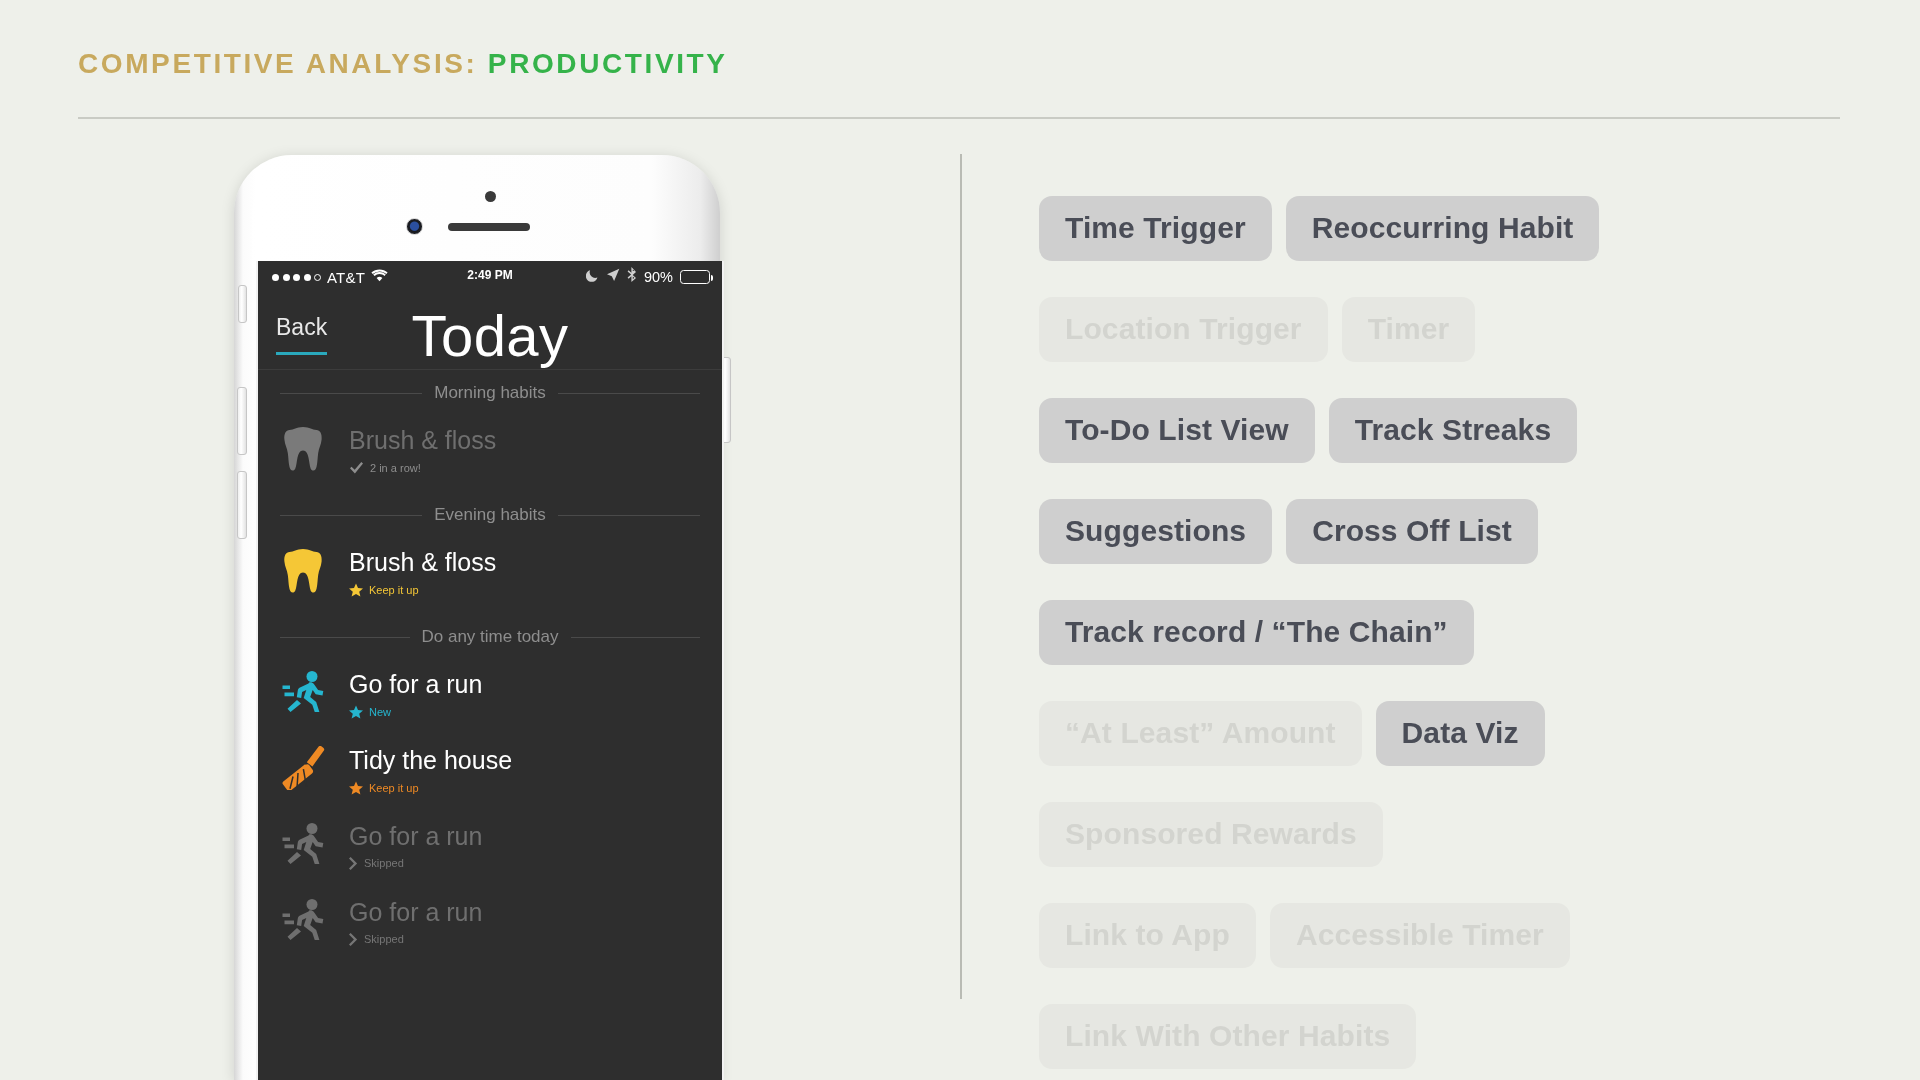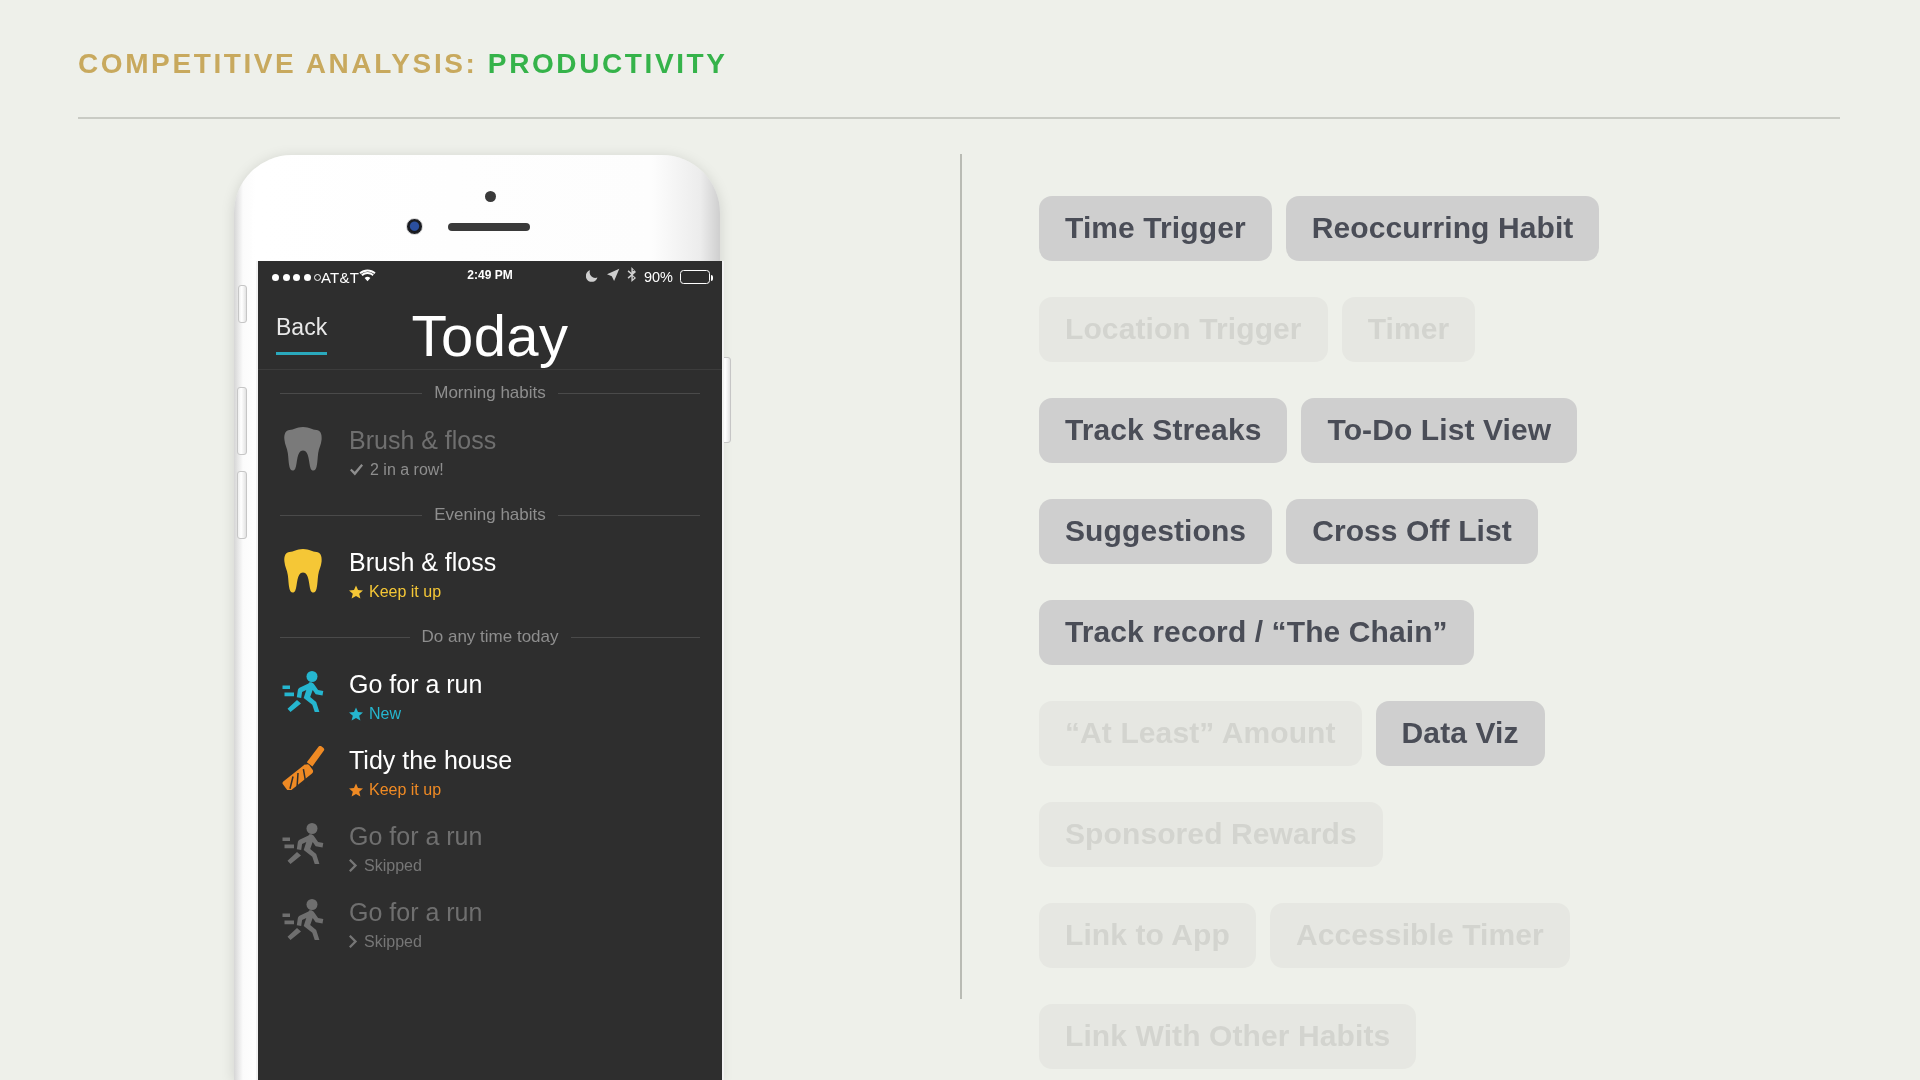--- a/index.html
+++ b/index.html
@@ -108,21 +108,21 @@
 
   
   #status-bar {
     position: relative;
     height: 33px;
     color: #ffffff;
     font-size: 15.5px;
   }
   #status-left {
     position: absolute; left: 14px; top: 7px;
-    display: flex; align-items: center; 
+    display: flex; align-items: center; gap: 6px;
   }
   #signal-dots { display: flex; gap: 3.5px; align-items: center; }
   #signal-dots i {
     width: 7px; height: 7px; border-radius: 50%;
     background: #fff; display: block;
   }
   #signal-dots i.hollow { background: transparent; border: 1.2px solid #fff; }
   #carrier-label { letter-spacing: .2px; font-size: 15px; }
   #wifi-icon { display: block; }
   #status-time {
@@ -180,21 +180,21 @@
 
   .habit-row {
     display: flex; align-items: flex-start;
     gap: 23px;
     padding: 8px 22px 10px 22px;
     min-height: 76px;
   }
   .habit-icon { width: 46px; flex: 0 0 46px; text-align: center; padding-top: 2px; }
   .habit-text { padding-top: 2px; }
   .habit-title { font-size: 25px; font-weight: 300; line-height: 1.15; }
-  .habit-sub   { font-size: 16px; margin-top: 6px; display: flex; align-items: center; gap: 6px; }
+  .habit-sub   { font-size: 11px; margin-top: 6px; display: flex; align-items: center; gap: 6px; }
   .habit-row.dim .habit-title { color: #6f6f6f; }
   .habit-row.dim .habit-sub   { color: #767676; }
   .habit-row.bright .habit-title { color: #ffffff; }
 
   
   #feature-cloud {
     position: absolute;
     left: 1039px; top: 196px;
     width: 820px;
     display: flex; flex-wrap: wrap;
@@ -417,22 +417,22 @@
     </div>
   </div>
 
   <div id="feature-cloud">
       <div class="tag on">Time Trigger</div>
       <div class="tag on">Reoccurring Habit</div>
       <div class="row-break"></div>
       <div class="tag off">Location Trigger</div>
       <div class="tag off">Timer</div>
       <div class="row-break"></div>
+      <div class="tag on">To-Do List View</div>
       <div class="tag on">Track Streaks</div>
-      <div class="tag on">To-Do List View</div>
       <div class="row-break"></div>
       <div class="tag on">Suggestions</div>
       <div class="tag on">Cross Off List</div>
       <div class="row-break"></div>
       <div class="tag on">Track record / “The Chain”</div>
       <div class="row-break"></div>
       <div class="tag off">“At Least” Amount</div>
       <div class="tag on">Data Viz</div>
       <div class="row-break"></div>
       <div class="tag off">Sponsored Rewards</div>

